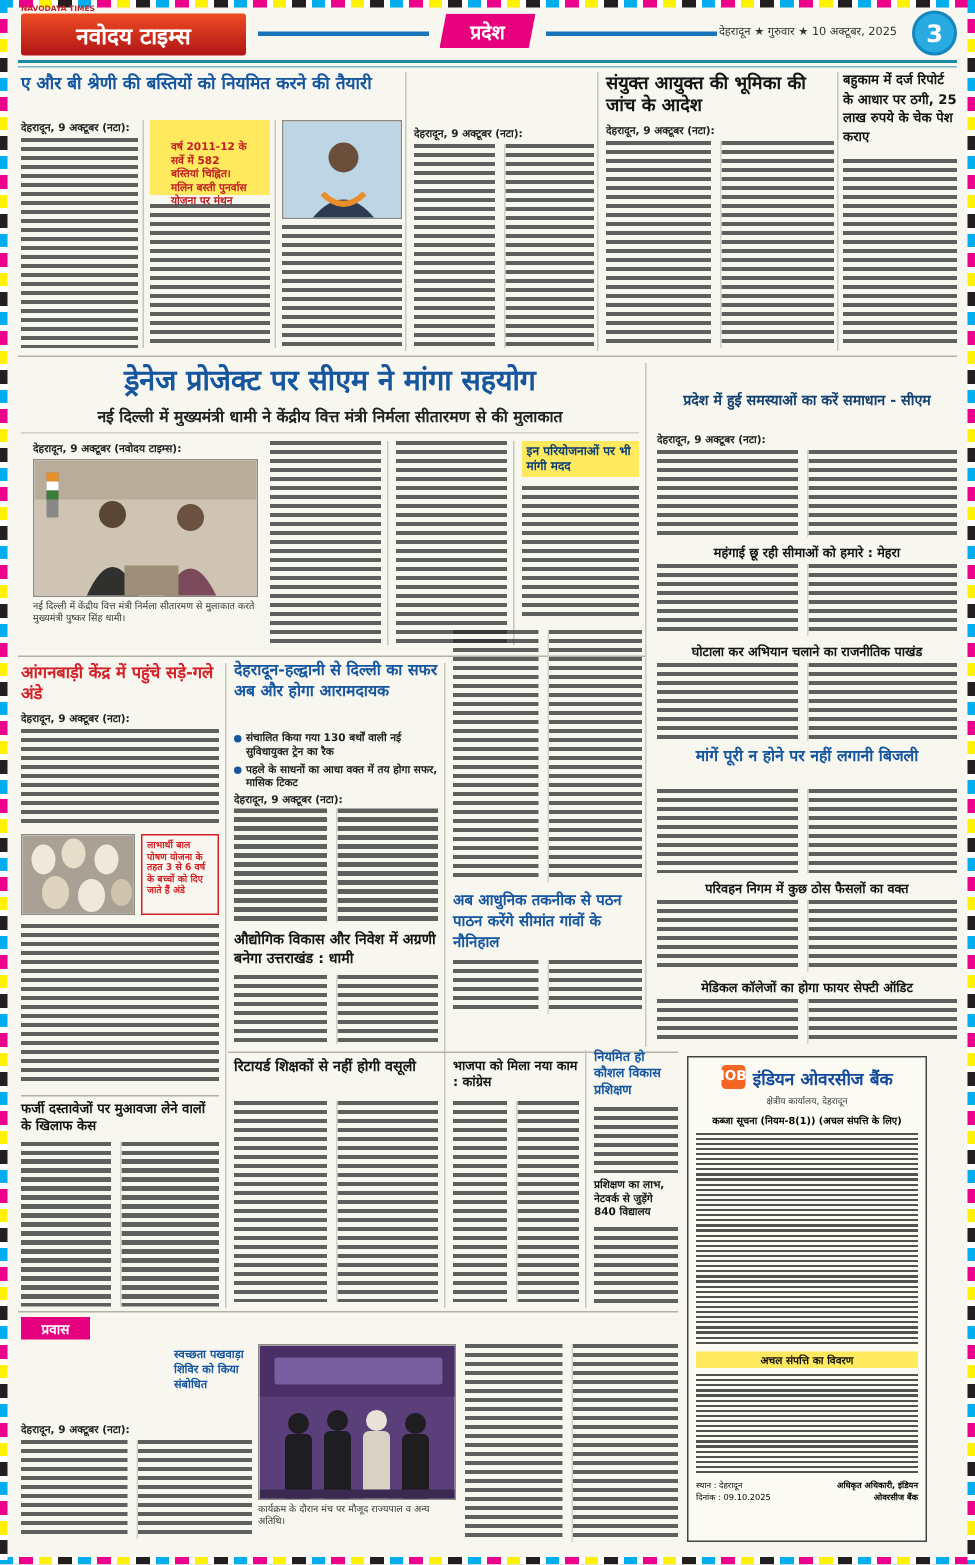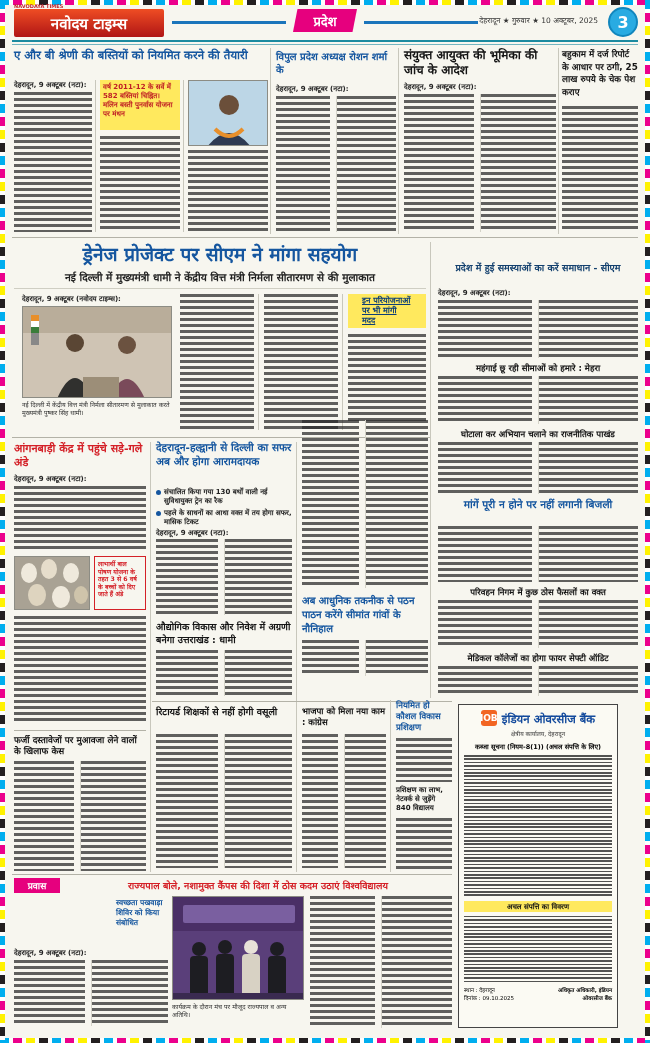--- a/index.html
+++ b/index.html
@@ -22,25 +22,25 @@
   .nw{white-space:nowrap;overflow:hidden;}
   .edge-h{background:repeating-linear-gradient(90deg,#00aeef 0 9px,#fff 9px 13px,#ec008c 13px 22px,#fff 22px 26px,#fff200 26px 35px,#fff 35px 39px,#231f20 39px 48px,#fff 48px 52px);}
   .edge-v{background:repeating-linear-gradient(180deg,#00aeef 0 9px,#fff 9px 13px,#ec008c 13px 22px,#fff 22px 26px,#fff200 26px 35px,#fff 35px 39px,#231f20 39px 48px,#fff 48px 52px);}
   .brand{background:linear-gradient(#ef4d23,#b01515);color:#fff;font-weight:700;font-size:15px;
          display:flex;align-items:center;justify-content:center;border-radius:2px;}
   .badge{background:#e6007e;color:#fff;font-weight:700;font-size:13px;display:flex;align-items:center;justify-content:center;
          clip-path:polygon(7% 0,100% 0,93% 100%,0 100%);}
   .pgnum{background:#29abe2;color:#fff;font-weight:700;font-size:16px;border-radius:50%;
          display:flex;align-items:center;justify-content:center;border:2px solid #1286bd;}
   .tealline{background:#1b8aa0;}
-  .hibox{background:#ffe95e;color:#c02025;font-weight:700;font-size:7px;line-height:9px;padding:3px;}
+  .hibox{background:#ffe95e;color:#c02025;font-weight:700;font-size:7px;line-height:9px;padding:14px;}
   .quotebox{border:1.5px solid #d42027;color:#d42027;font-weight:700;font-size:6.2px;line-height:7.6px;padding:3px;}
   .vikasbar{background:linear-gradient(#2d7fc1,#15569f);color:#fff;font-weight:700;font-size:10px;
             display:flex;align-items:center;justify-content:center;border-radius:2px;}
-  .boxtitle{background:#ffe95e;color:#0e3f77;font-weight:700;font-size:8px;line-height:10px;padding:2px 14px;text-decoration:underline;}
+  .boxtitle{background:#ffe95e;color:#0e3f77;font-weight:700;font-size:8px;line-height:10px;padding:2px 3px;}
   .photo{border:1px solid #8c8c84;overflow:hidden;}
   .cap{font-size:6.3px;line-height:7.6px;color:#333;}
   .dot{display:inline-block;width:5px;height:5px;border-radius:50%;background:#15569f;margin-right:3px;flex:none;margin-top:2px;}
   .bullet{display:flex;font-size:7px;font-weight:700;color:#222;line-height:9px;margin-bottom:3px;}
   .bank{border:1.5px solid #444;background:#fbfaf3;padding:5px;display:flex;flex-direction:column;gap:4px;}
   .banklogo{width:16px;height:16px;background:#f26522;border-radius:3px;flex:none;
             display:flex;align-items:center;justify-content:center;color:#fff;font-size:9px;font-weight:700;}
   .bankname{color:#134a9c;font-weight:700;font-size:11.5px;}
   .yellowband{background:#ffe95e;color:#111;font-weight:700;font-size:7px;text-align:center;padding:1px 0;}
   .tag{background:#e6007e;color:#fff;font-weight:700;font-size:9px;display:flex;align-items:center;justify-content:center;}
@@ -79,21 +79,20 @@
           <circle cx="40" cy="24" r="10" fill="#6b4f3a"></circle>
           <path d="M18 66 Q40 38 62 66 Z" fill="#2e3a52"></path>
           <path d="M26 48 Q40 62 54 48" stroke="#e88f2a" stroke-width="4" fill="none"></path>
         </svg>
     </div>
     <div class="a gk" style="left:174px;top:102px;width:80px;height:82px"></div>
   </div>
   <div class="a vr" style="left:270px;top:48px;height:186px"></div>
 
   <div class="a" style="left:276px;top:48px;width:120px;height:186px">
-    <div class="a hb" style="left:0;top:2px;width:120px;height:30px;font-size:10px;line-height:13px">विपुल प्रदेश अध्यक्ष रोशन शर्मा के</div>
     <div class="a by" style="left:0;top:36px;width:120px">देहरादून, 9 अक्टूबर (नटा):</div>
     <div class="a cols" style="left:0;top:48px;width:120px;height:136px">
       <div class="gk"></div>
       <div class="gk"></div>
     </div>
   </div>
   <div class="a vr" style="left:398px;top:48px;height:186px"></div>
 
   <div class="a" style="left:404px;top:48px;width:152px;height:186px">
     <div class="a hk" style="left:0;top:0;width:152px;height:30px;font-size:12px;line-height:15px">संयुक्त आयुक्त की भूमिका की जांच के आदेश</div>
@@ -283,21 +282,20 @@
       <div>
         <div>स्थान : देहरादून</div>
         <div>दिनांक : 09.10.2025</div>
       </div>
       <div style="font-weight:700;width:70px;text-align:right">अधिकृत अधिकारी, इंडियन ओवरसीज बैंक</div>
     </div>
   </div>
 
   <div class="a hr" style="left:12px;top:874px;width:440px"></div>
   <div class="a tag" style="left:14px;top:878px;width:46px;height:15px">प्रवास</div>
-  <div class="a hr-red ctr nw" style="left:64px;top:879px;width:388px;height:14px;font-size:9.5px">राज्यपाल बोले, नशामुक्त कैंपस की दिशा में ठोस कदम उठाएं विश्वविद्यालय</div>
 
   <div class="a hb" style="left:116px;top:898px;width:54px;height:58px;font-size:7.5px;line-height:10px">स्वच्छता पखवाड़ा शिविर को किया संबोधित</div>
   <div class="a by" style="left:14px;top:948px;width:154px">देहरादून, 9 अक्टूबर (नटा):</div>
   <div class="a cols" style="left:14px;top:960px;width:154px;height:66px">
     <div class="gk"></div>
     <div class="gk"></div>
   </div>
 
   <div class="a photo" style="left:172px;top:896px;width:132px;height:104px">
     <svg width="132" height="104" viewBox="0 0 132 104">

